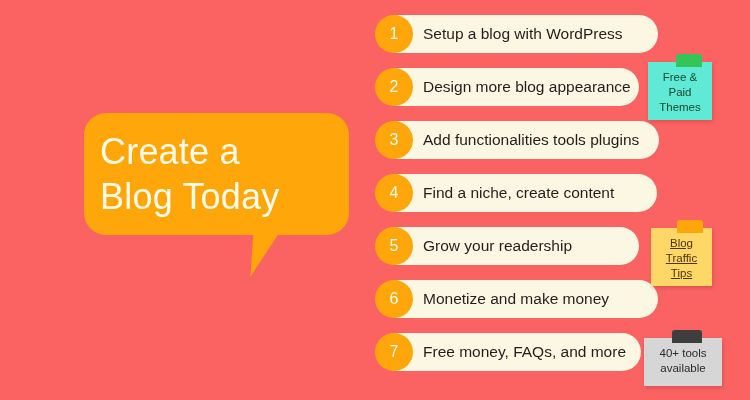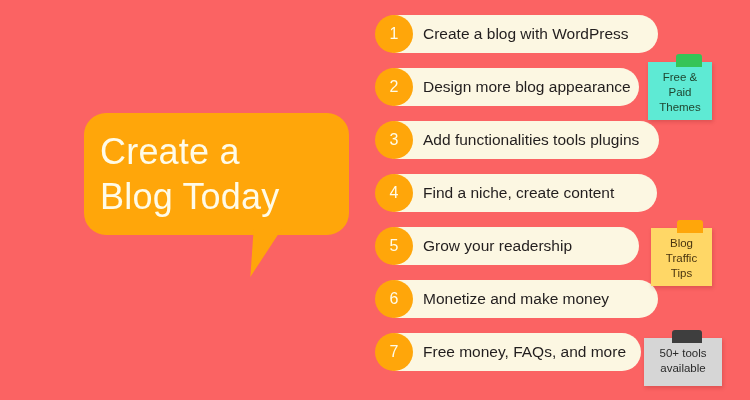--- a/index.html
+++ b/index.html
@@ -141,21 +141,21 @@
     <div id="bubble-body"></div>
     <div id="bubble-tail"></div>
     <div id="bubble-title">Create a
 Blog Today</div>
   </div>
 
   <div id="steps">
       <div class="step" style="top: 0px;">
         <div class="step-pill" style="width: 280px;"></div>
         <div class="step-num">1</div>
-        <div class="step-label">Create a blog with WordPress</div>
+        <div class="step-label">Setup a blog with WordPress</div>
       </div>
       <div class="step" style="top: 53px;">
         <div class="step-pill" style="width: 261px;"></div>
         <div class="step-num">2</div>
         <div class="step-label">Design more blog appearance</div>
       </div>
       <div class="step" style="top: 106px;">
         <div class="step-pill" style="width: 281px;"></div>
         <div class="step-num">3</div>
         <div class="step-label">Add functionalities tools plugins</div>
@@ -183,22 +183,22 @@
     </div>
 
 <div class="sticky" style="left: 648px; top: 62px; width: 64px; height: 58px; background: #5eead4;">
       <div class="sticky-tab" style="left: 28px; width: 26px; background: rgb(53, 196, 87);"></div>
       <div class="sticky-text" style="color: rgb(31, 70, 48);">Free &amp;
 Paid
 Themes</div>
     </div>
     <div class="sticky" style="left: 651px; top: 228px; width: 61px; height: 58px; background: rgb(255, 215, 102);">
       <div class="sticky-tab" style="left: 26px; width: 26px; background: rgb(255, 166, 10);"></div>
-      <div class="sticky-text" style="color: rgb(74, 53, 16);">Blog
+      <div class="sticky-text" style="color: rgb(74, 53, 16); text-decoration: underline;">Blog
 Traffic
 Tips</div>
     </div>
     <div class="sticky" style="left: 644px; top: 338px; width: 78px; height: 48px; background: rgb(214, 214, 214);">
       <div class="sticky-tab" style="left: 28px; width: 30px; background: rgb(62, 62, 62);"></div>
-      <div class="sticky-text" style="color: rgb(42, 42, 42);">50+ tools
+      <div class="sticky-text" style="color: rgb(42, 42, 42);">40+ tools
 available</div>
     </div>
   </div>
 
 </body></html>

